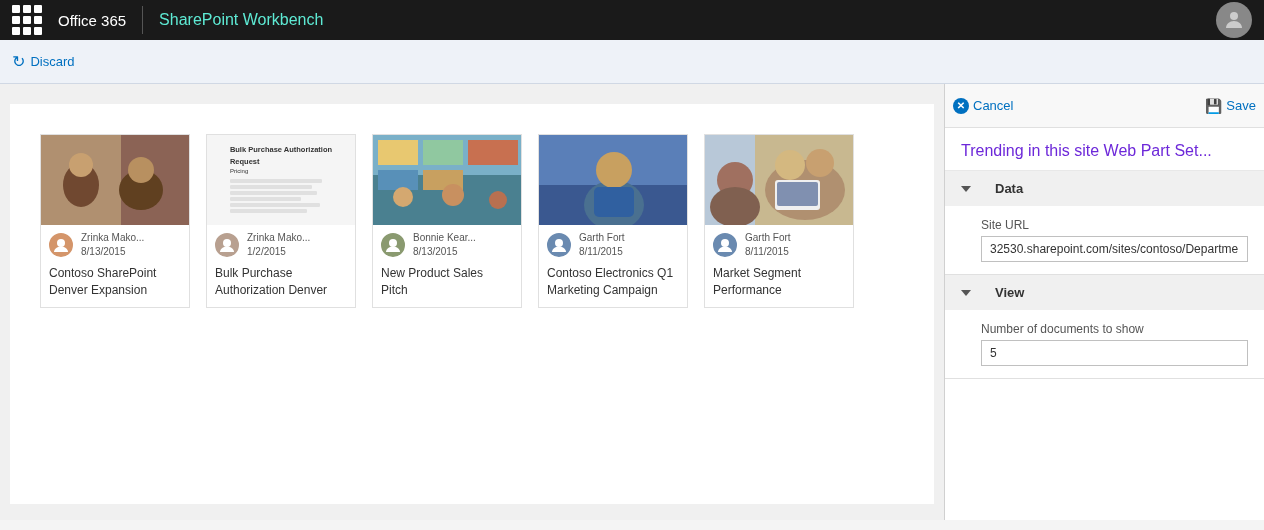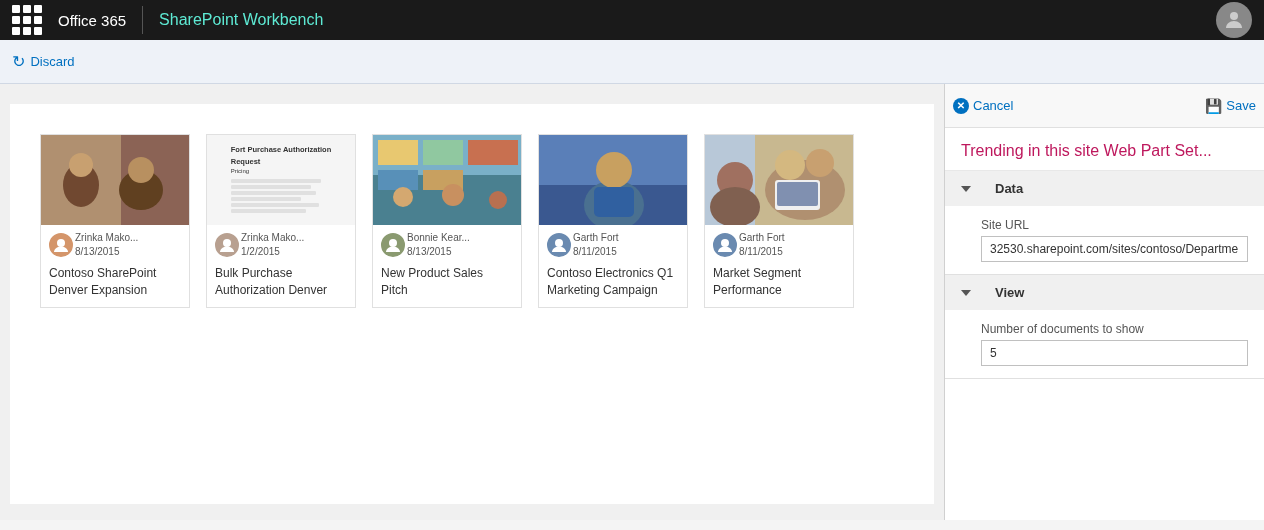--- a/index.html
+++ b/index.html
@@ -117,20 +117,21 @@
     .doc-card-image {
       width: 100%;
       height: 90px;
       background: #ccc;
       position: relative;
       overflow: hidden;
     }
     .doc-card-meta {
       display: flex;
       align-items: center;
+      gap: 6px;
       padding: 6px 6px 2px 6px;
     }
     .doc-card-avatar {
       width: 28px;
       height: 28px;
       border-radius: 50%;
       background: #bbb;
       border: 2px solid white;
       flex-shrink: 0;
       overflow: hidden;
@@ -210,21 +211,21 @@
       cursor: pointer;
     }
     .save-icon {
       color: #0070c0;
       font-size: 14px;
     }
 
     .panel-title {
       padding: 14px 16px 10px 16px;
       font-size: 16px;
-      color: #be185d;
+      color: #6d28d9;
       border-bottom: 1px solid #e8e8e8;
     }
 
     .panel-section {
       border-bottom: 1px solid #e0e0e0;
     }
     .panel-section-header {
       display: flex;
       align-items: center;
       gap: 24px;
@@ -345,21 +346,21 @@
               <div>Zrinka Mako...</div>
               <div>8/13/2015</div>
             </div>
           </div>
           <div class="doc-card-title">Contoso SharePoint Denver Expansion</div>
         </div>
 
         <div class="doc-card">
           <div class="doc-card-image img-card2">
             <div class="doc2-content">
-              <div class="doc2-title-line">Fort Purchase Authorization</div>
+              <div class="doc2-title-line">Bulk Purchase Authorization</div>
               <div class="doc2-title-line">Request</div>
               <div style="font-size:6px;margin-bottom:3px;">Pricing</div>
               <div class="doc2-line" style="width:90%"></div>
               <div class="doc2-line" style="width:80%"></div>
               <div class="doc2-line" style="width:85%"></div>
               <div class="doc2-line" style="width:70%"></div>
               <div class="doc2-line" style="width:88%"></div>
               <div class="doc2-line" style="width:75%"></div>
             </div>
           </div>

